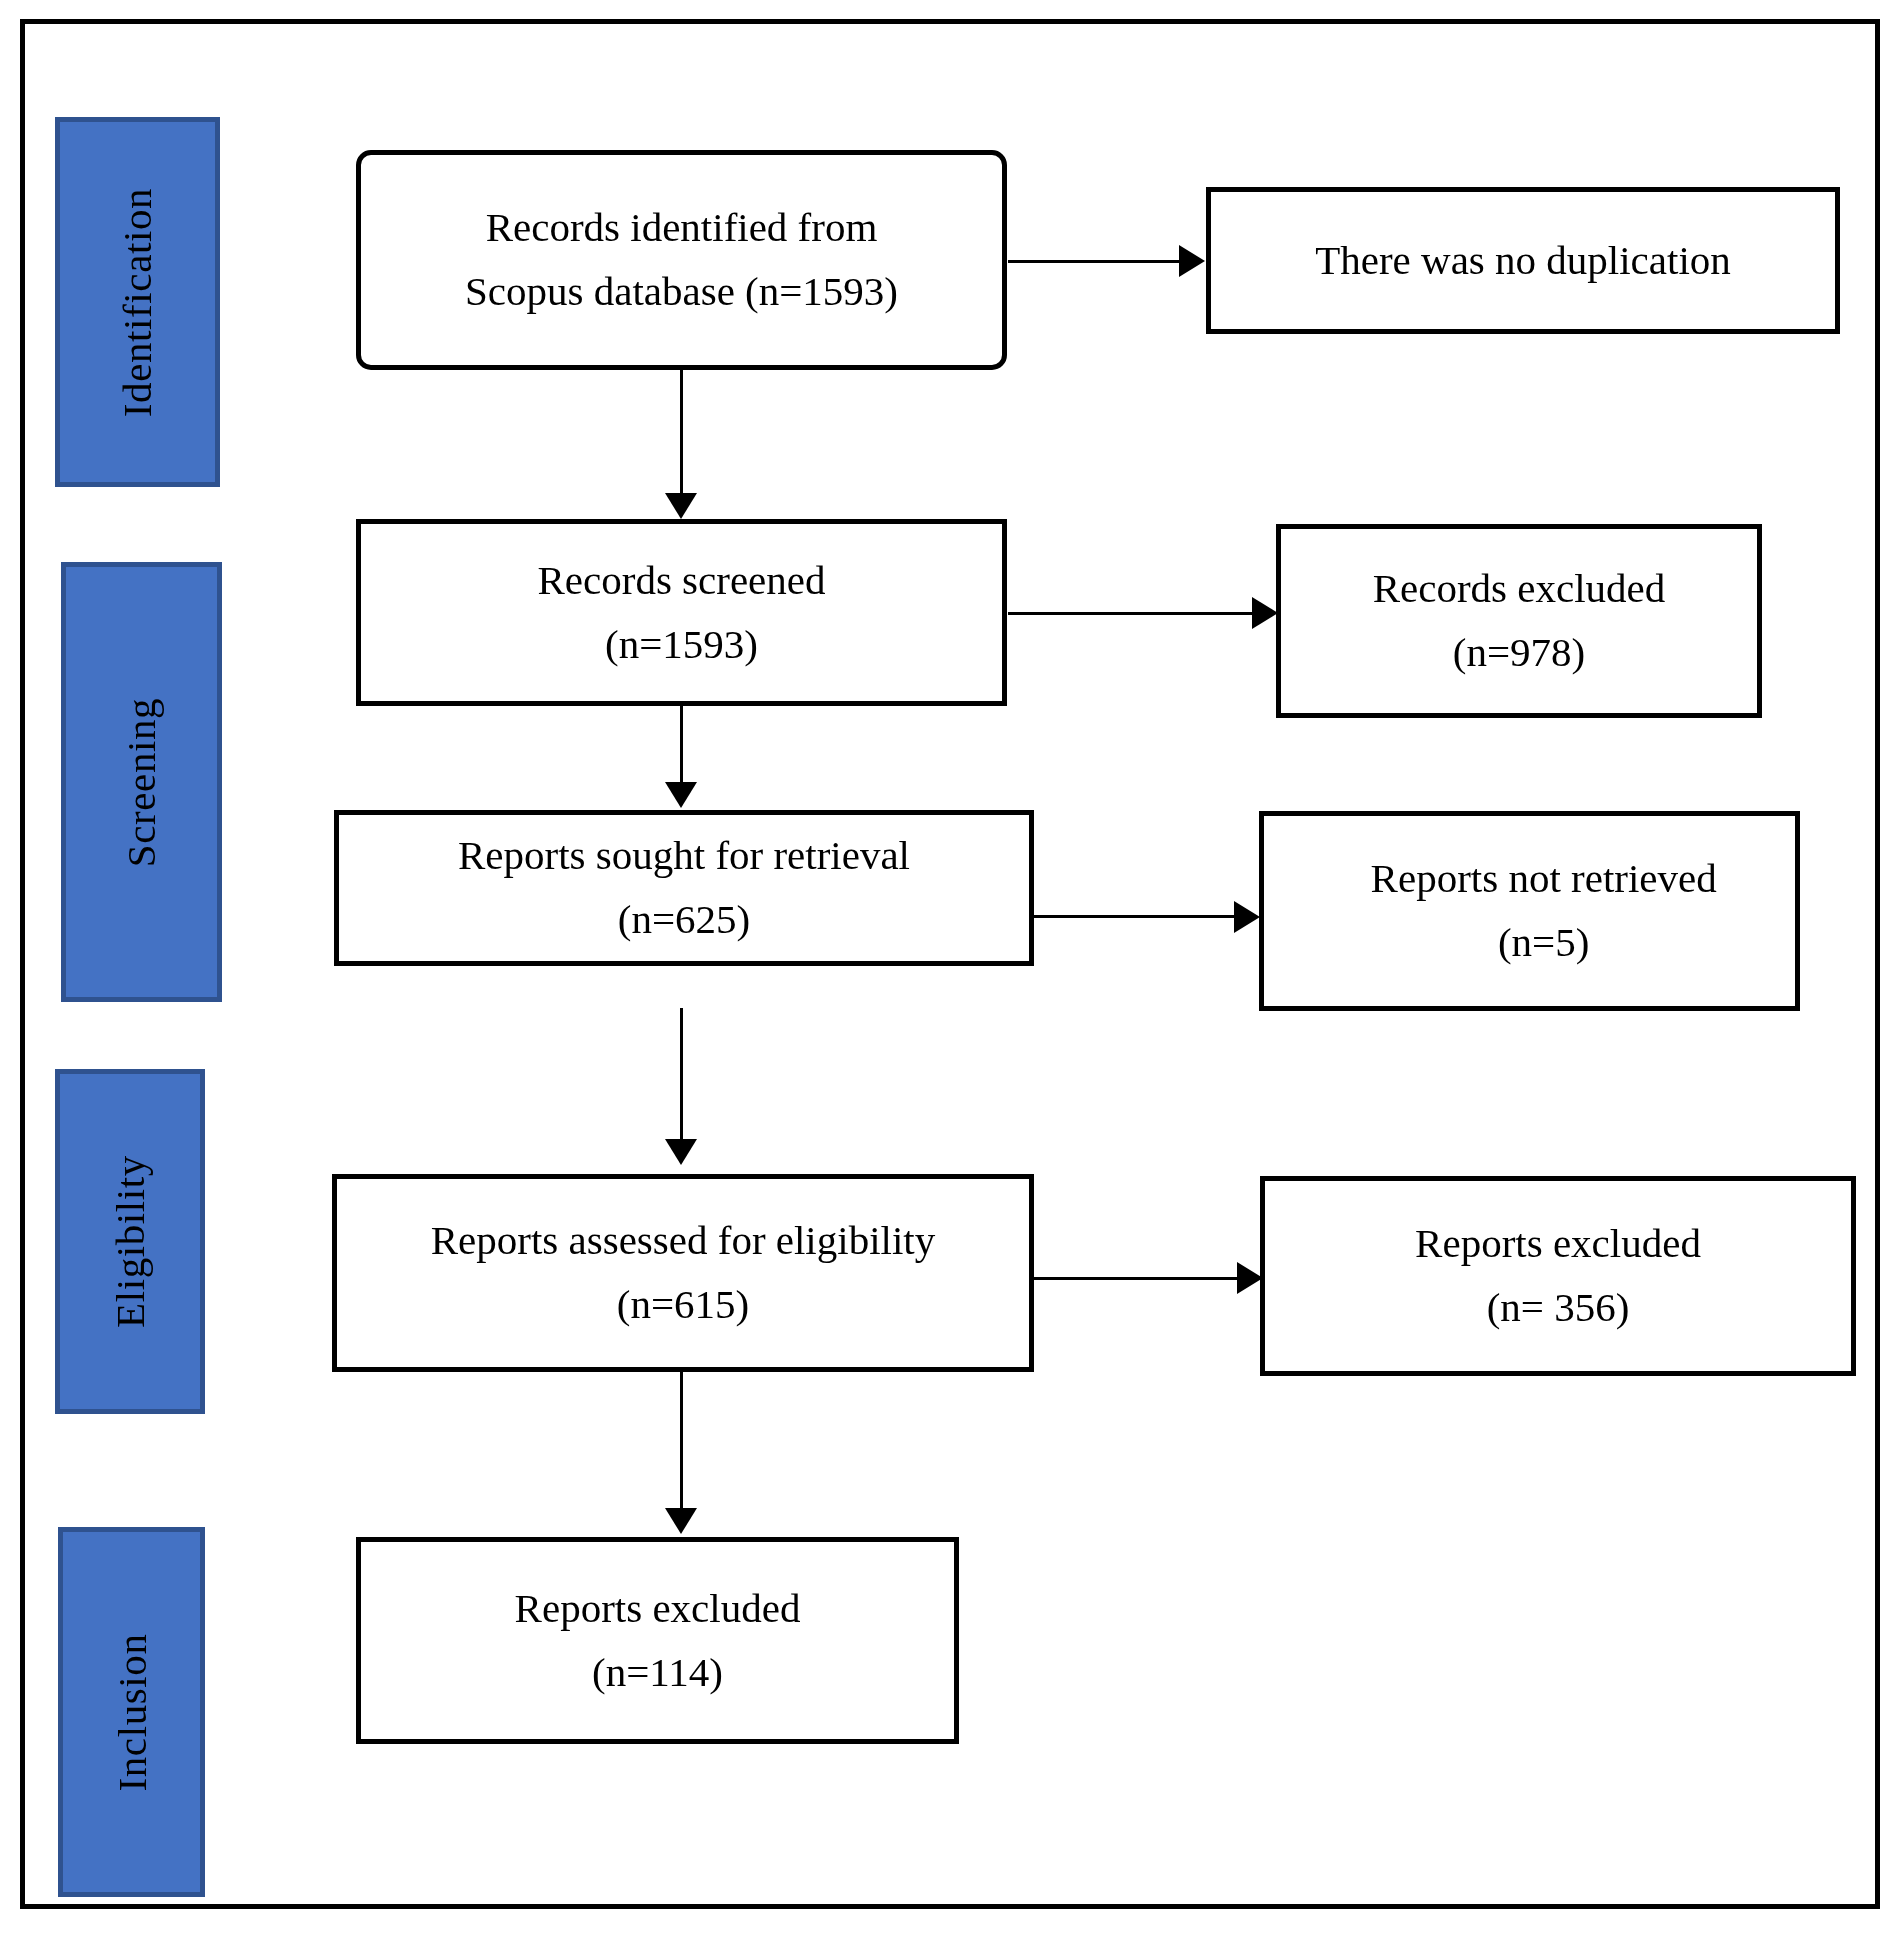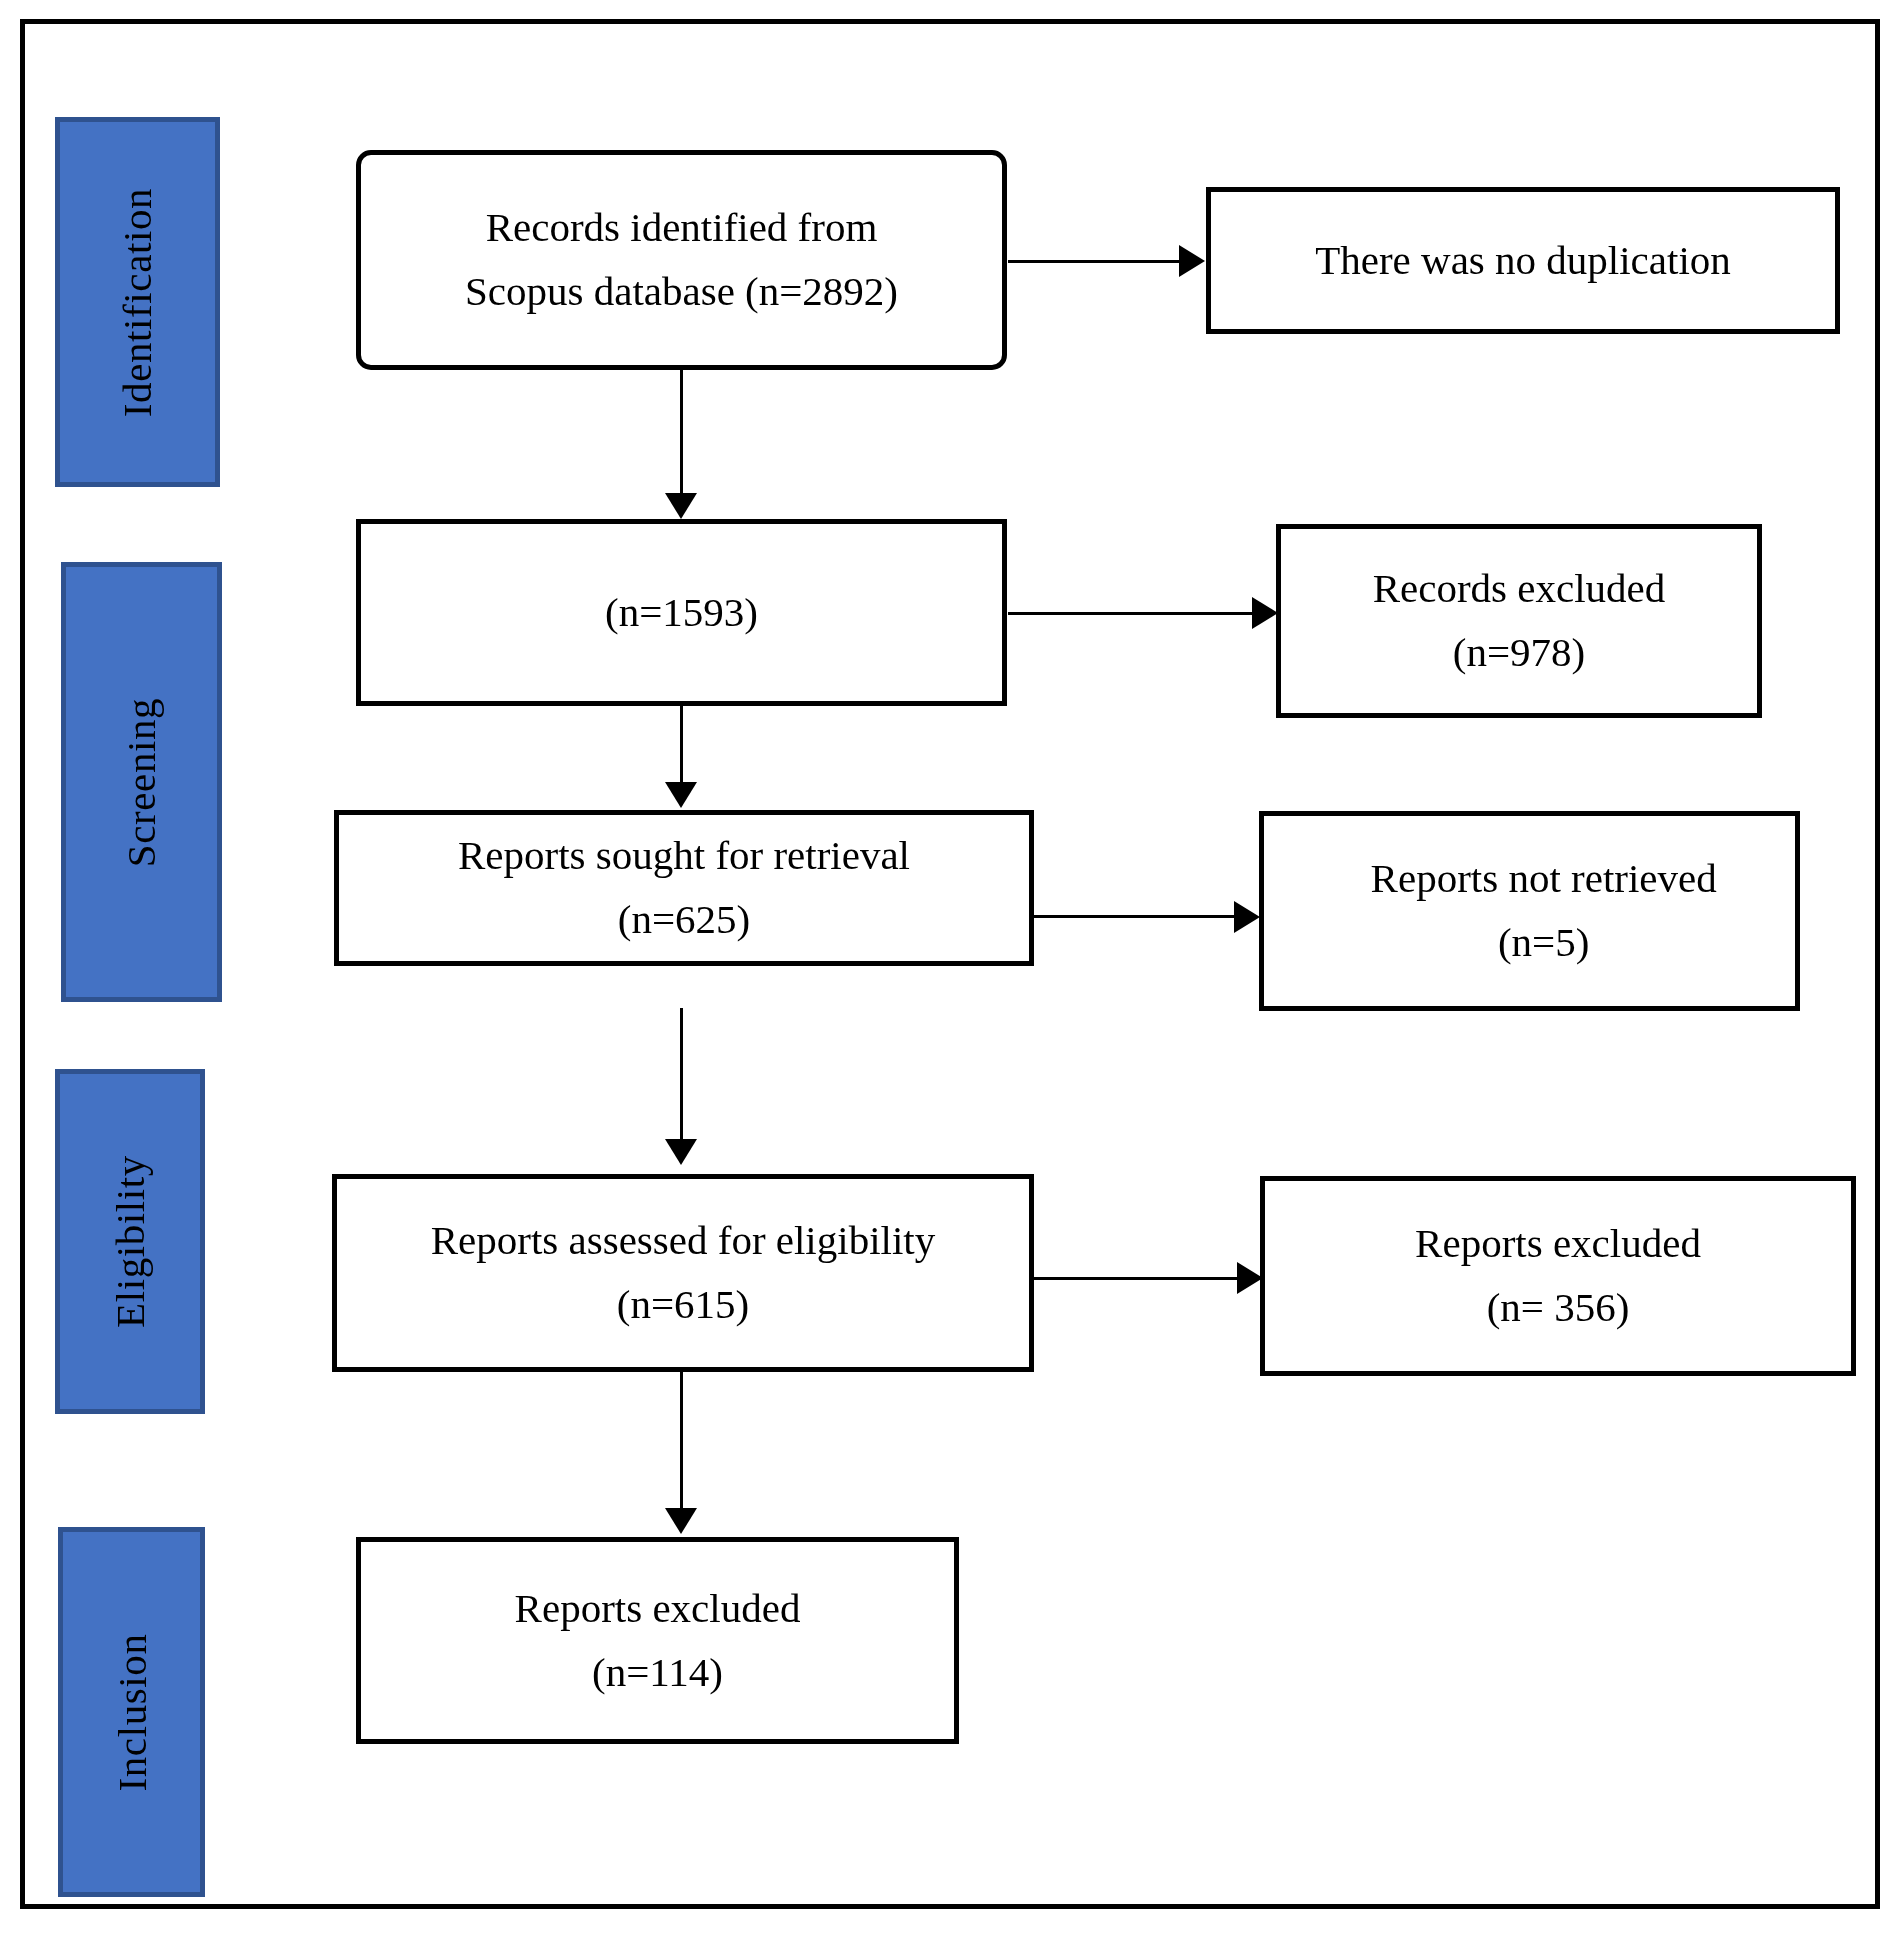--- a/index.html
+++ b/index.html
@@ -112,24 +112,25 @@
   <div class="stage-bar" style="left:55px; top:1069px; width:150px; height:345px;">
     <span class="stage-label">Eligibility</span>
   </div>
 
   <div class="stage-bar" style="left:58px; top:1527px; width:147px; height:370px;">
     <span class="stage-label">Inclusion</span>
   </div>
 
   <div class="flow-box" style="left:356px; top:150px; width:651px; height:220px;border-radius:15px;">
     <span class="line">Records identified from</span>
-    <span class="line">Scopus database (n=2892)</span>
+    <span class="line">Scopus database (n=1593)</span>
   </div>
 
   <div class="flow-box" style="left:356px; top:519px; width:651px; height:187px;">
+    <span class="line">Records screened</span>
     <span class="line">(n=1593)</span>
   </div>
 
   <div class="flow-box" style="left:334px; top:810px; width:700px; height:156px;">
     <span class="line">Reports sought for retrieval</span>
     <span class="line">(n=625)</span>
   </div>
 
   <div class="flow-box" style="left:332px; top:1174px; width:702px; height:198px;">
     <span class="line">Reports assessed for eligibility</span>

